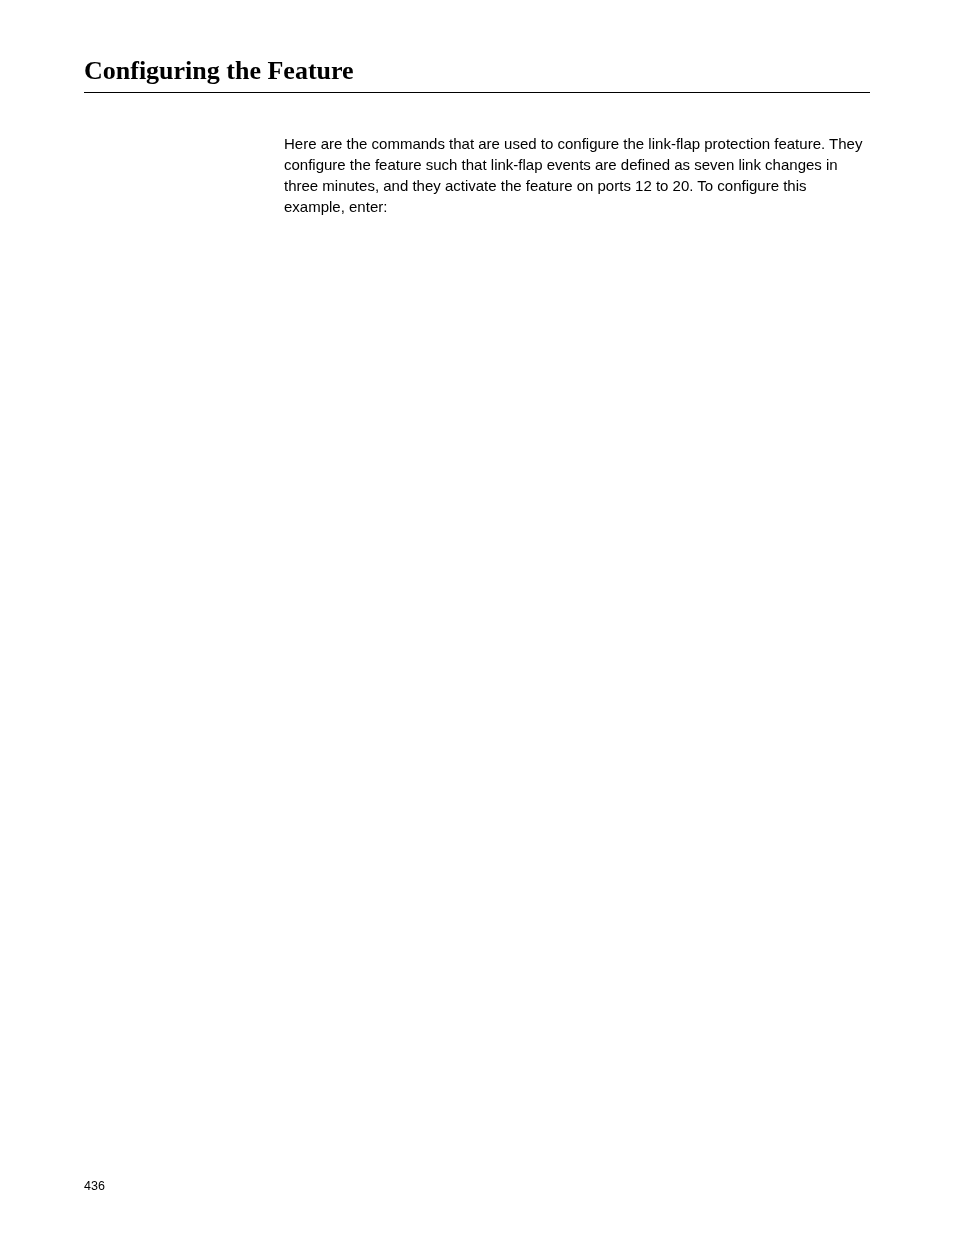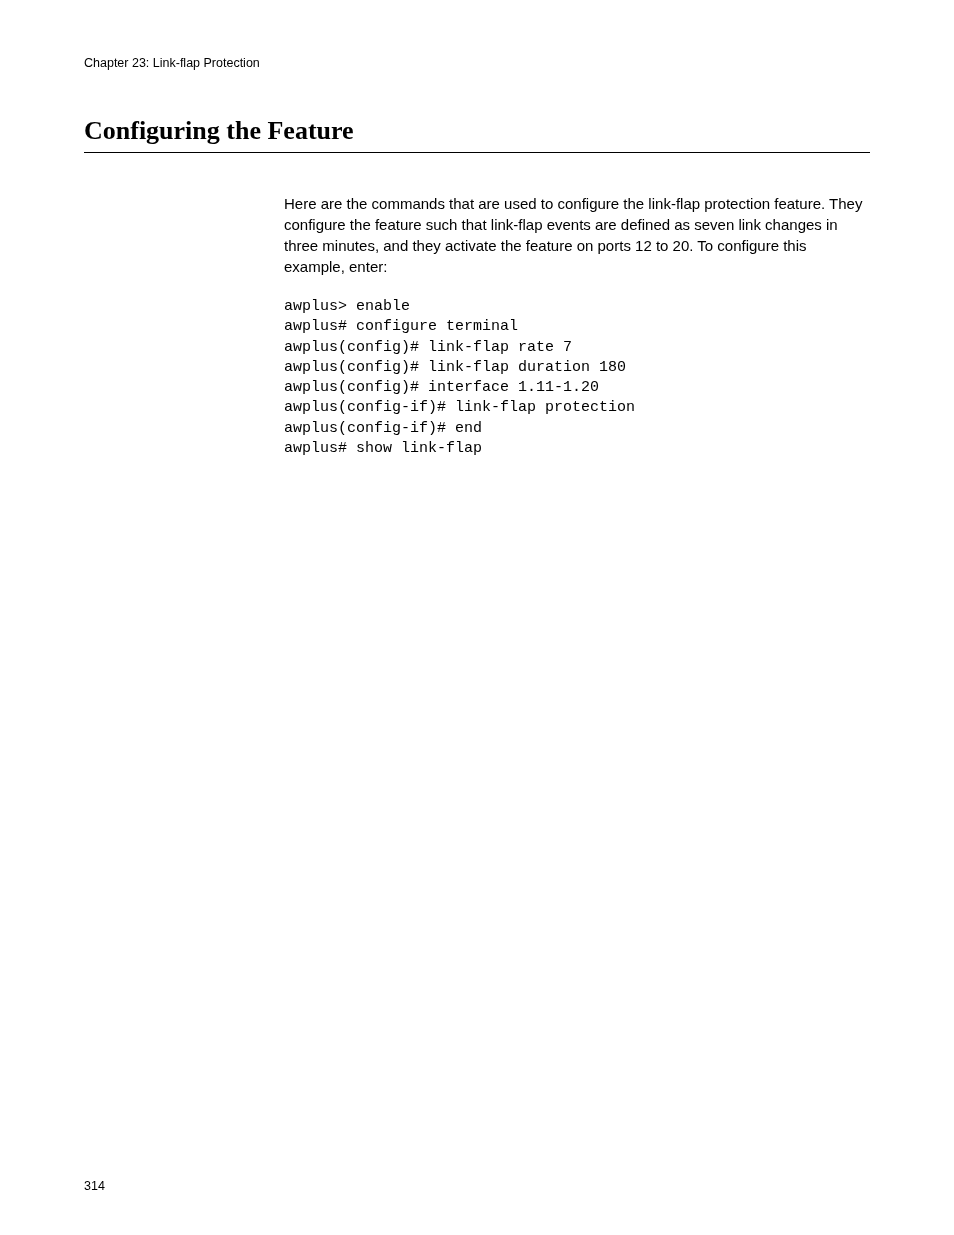--- a/index.html
+++ b/index.html
@@ -56,31 +56,22 @@
       left: 84px;
       font-size: 12.5px;
       color: #000000;
     }
   </style>
 </head>
 <body>
 
 <div class="page">
 
-  <div class="header-text">Chapter 23: Link-flap Protection</div>
 
   <h1 class="section-heading">Configuring the Feature</h1>
 
   <div class="body-content">
     <p class="intro-paragraph">Here are the commands that are used to configure the link-flap protection feature. They configure the feature such that link-flap events are defined as seven link changes in three minutes, and they activate the feature on ports 12 to 20. To configure this example, enter:</p>
-    <pre class="code-block">awplus&gt; enable
-awplus# configure terminal
-awplus(config)# link-flap rate 7
-awplus(config)# link-flap duration 180
-awplus(config)# interface 1.11-1.20
-awplus(config-if)# link-flap protection
-awplus(config-if)# end
-awplus# show link-flap</pre>
   </div>
 
-  <div class="page-number">314</div>
+  <div class="page-number">436</div>
 
 </div>
 
 </body></html>

